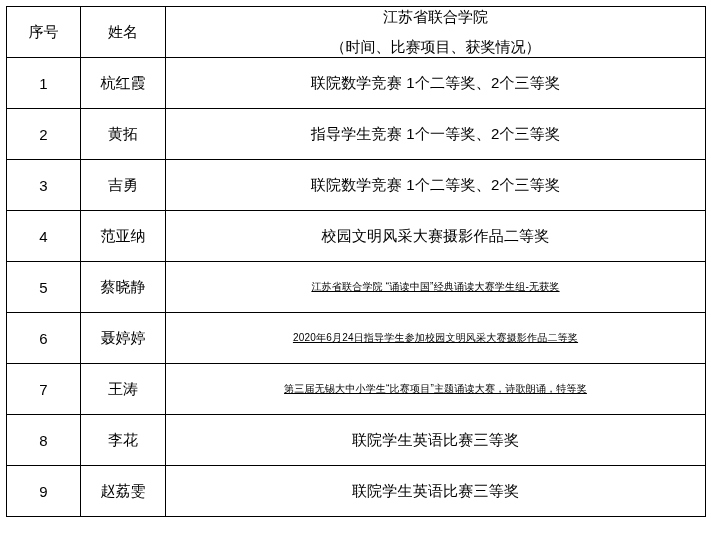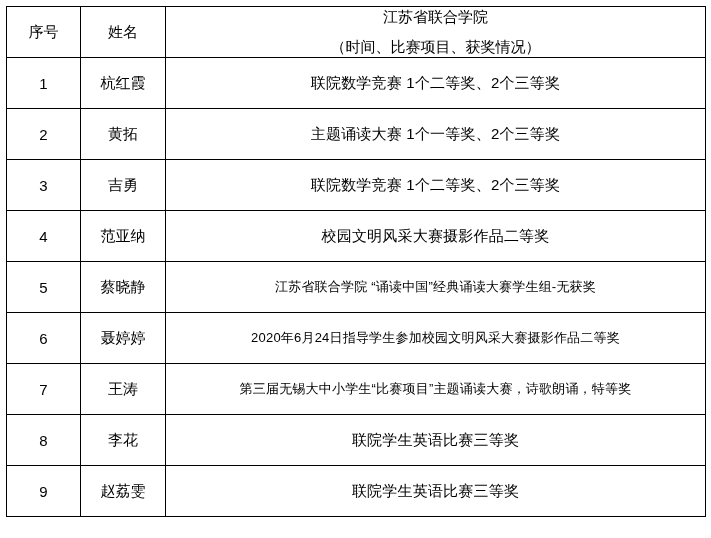--- a/index.html
+++ b/index.html
@@ -53,21 +53,22 @@
     margin-top: 12px;
   }
   tbody td {
     height: 50px;
   }
   td.desc {
     font-size: 14.5px;
     letter-spacing: 0.2px;
   }
   td.desc.small {
-    font-size: 13px;
+    font-size: 10px;
+    text-decoration: underline;
   }
   td.idx {
     font-size: 15px;
   }
   td.nm {
     font-size: 15px;
   }
 </style>
 </head>
 <body>
@@ -91,21 +92,21 @@
     </thead>
     <tbody>
       <tr>
         <td class="idx">1</td>
         <td class="nm">杭红霞</td>
         <td class="desc">联院数学竞赛  1个二等奖、2个三等奖</td>
       </tr>
       <tr>
         <td class="idx">2</td>
         <td class="nm">黄拓</td>
-        <td class="desc">主题诵读大赛  1个一等奖、2个三等奖</td>
+        <td class="desc">指导学生竞赛  1个一等奖、2个三等奖</td>
       </tr>
       <tr>
         <td class="idx">3</td>
         <td class="nm">吉勇</td>
         <td class="desc">联院数学竞赛  1个二等奖、2个三等奖</td>
       </tr>
       <tr>
         <td class="idx">4</td>
         <td class="nm">范亚纳</td>
         <td class="desc">校园文明风采大赛摄影作品二等奖</td>

